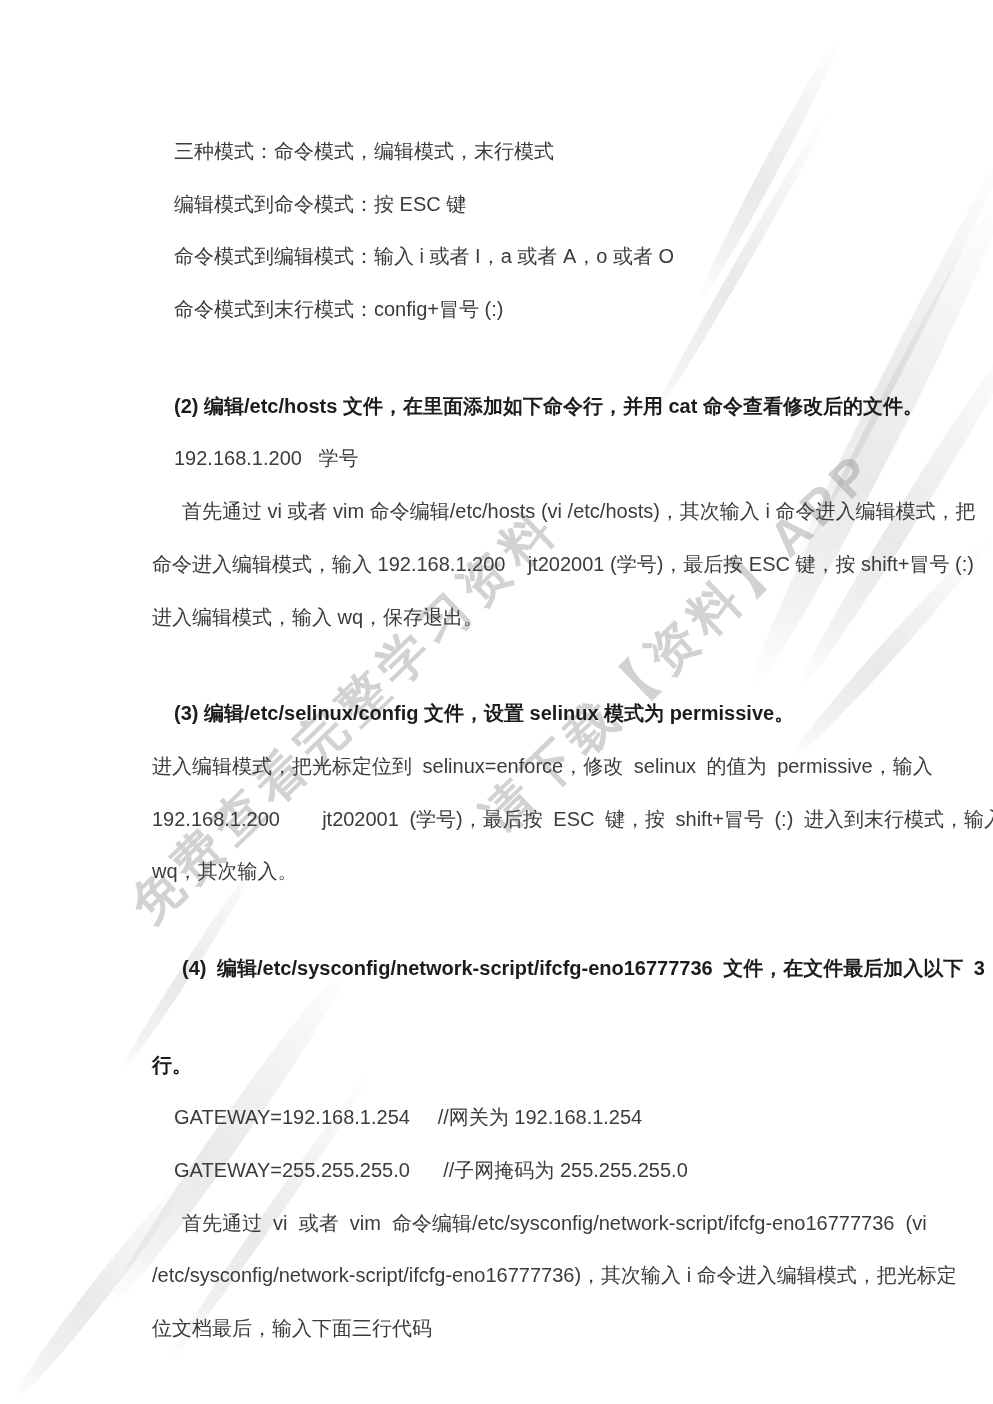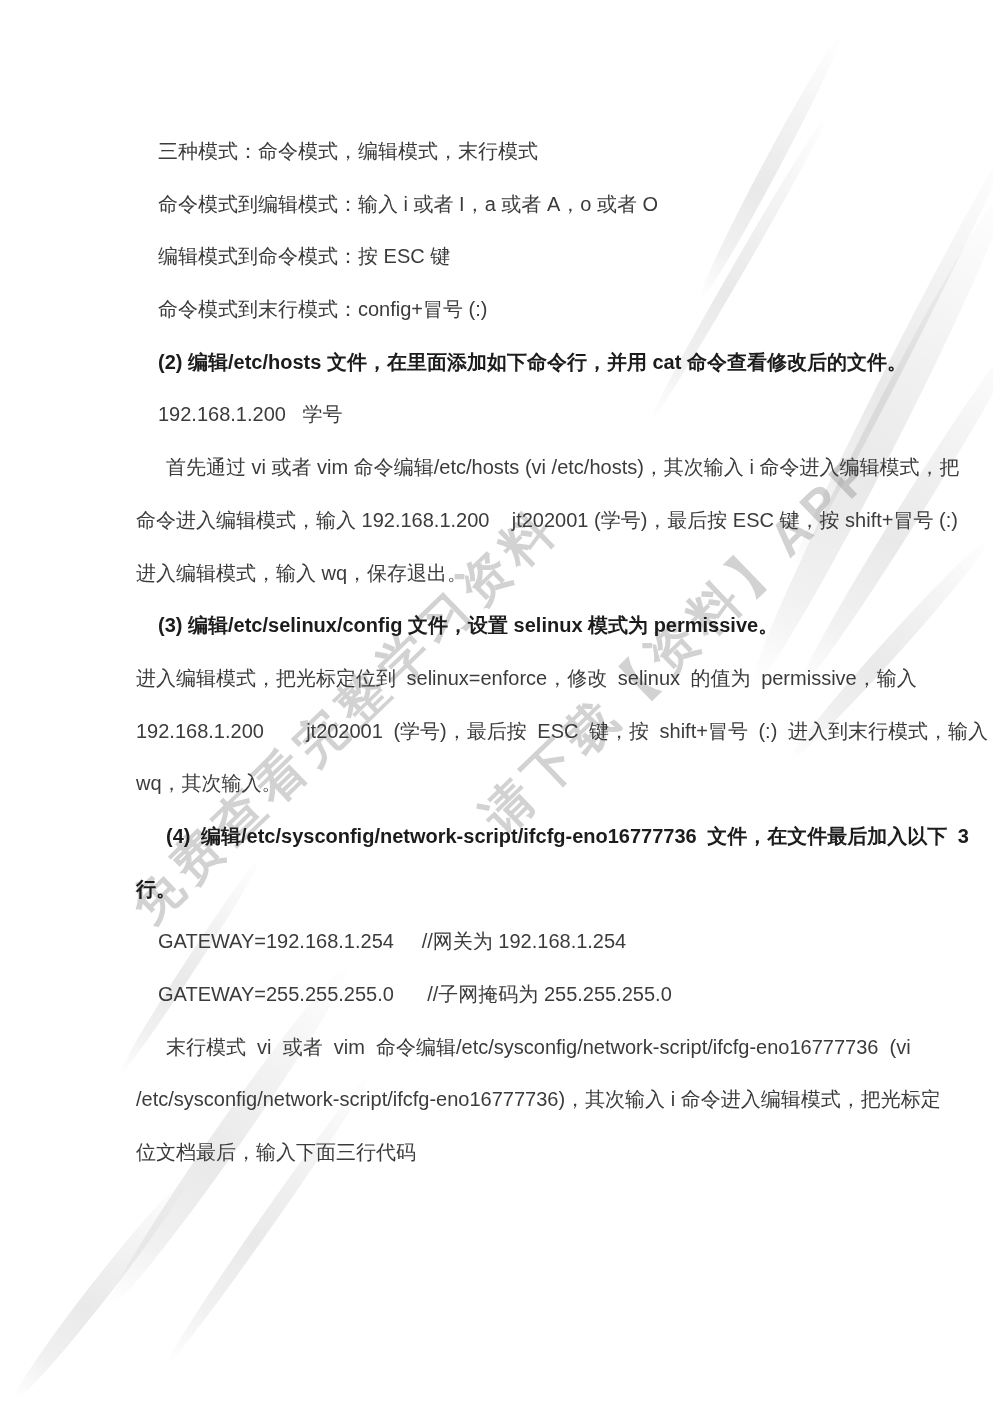--- a/index.html
+++ b/index.html
@@ -48,32 +48,32 @@
     font-weight: 700;
     letter-spacing: 7px;
     line-height: 60px;
     white-space: pre;
   }
   .watermark .wm-row2 { padding-left: 315px; }
 
   
   .content {
     position: absolute;
-    left: 136px;
+    left: 152px;
     top: 138px;
     width: 800px;
   }
   .line {
     height: 52.7px;
     font-size: 20px;
     line-height: 26px;
     color: #3b3b3b;
     white-space: pre;
   }
-  .b  { font-weight: 700; color: #1c1c1c; }
+  .b  { font-weight: 700; color: #1c1c1c; margin-top: 44px; }
   .i1 { padding-left: 22px; }   
   .i2 { padding-left: 30px; }   
   .sp { word-spacing: 5px; }    
 </style>
 </head>
 <body>
 
 <div class="page">
 
   <div class="streak s1"></div>
@@ -87,34 +87,34 @@
   <div class="streak s9"></div>
   <div class="streak s10"></div>
 
   <div class="watermark">
     <div class="wm-row1">免费查看完整学习资料</div>
     <div class="wm-row2">请下载【资料】APP</div>
   </div>
 
   <div class="content">
     <div class="line i1">三种模式：命令模式，编辑模式，末行模式</div>
+    <div class="line i1">编辑模式到命令模式：按 ESC 键</div>
     <div class="line i1">命令模式到编辑模式：输入 i 或者 I，a 或者 A，o 或者 O</div>
-    <div class="line i1">编辑模式到命令模式：按 ESC 键</div>
     <div class="line i1">命令模式到末行模式：config+冒号 (:)</div>
     <div class="line i1 b">(2) 编辑/etc/hosts 文件，在里面添加如下命令行，并用 cat 命令查看修改后的文件。</div>
     <div class="line i1">192.168.1.200   学号</div>
     <div class="line i2">首先通过 vi 或者 vim 命令编辑/etc/hosts (vi /etc/hosts)，其次输入 i 命令进入编辑模式，把</div>
     <div class="line">命令进入编辑模式，输入 192.168.1.200    jt202001 (学号)，最后按 ESC 键，按 shift+冒号 (:)</div>
     <div class="line">进入编辑模式，输入 wq，保存退出。</div>
     <div class="line i1 b">(3) 编辑/etc/selinux/config 文件，设置 selinux 模式为 permissive。</div>
     <div class="line sp">进入编辑模式，把光标定位到 selinux=enforce，修改 selinux 的值为 permissive，输入</div>
     <div class="line sp">192.168.1.200    jt202001 (学号)，最后按 ESC 键，按 shift+冒号 (:) 进入到末行模式，输入</div>
     <div class="line">wq，其次输入。</div>
     <div class="line i2 b sp">(4) 编辑/etc/sysconfig/network-script/ifcfg-eno16777736 文件，在文件最后加入以下 3</div>
     <div class="line b">行。</div>
     <div class="line i1">GATEWAY=192.168.1.254     //网关为 192.168.1.254</div>
     <div class="line i1">GATEWAY=255.255.255.0      //子网掩码为 255.255.255.0</div>
-    <div class="line i2">末行模式  vi  或者  vim  命令编辑/etc/sysconfig/network-script/ifcfg-eno16777736  (vi</div>
+    <div class="line i2">首先通过  vi  或者  vim  命令编辑/etc/sysconfig/network-script/ifcfg-eno16777736  (vi</div>
     <div class="line">/etc/sysconfig/network-script/ifcfg-eno16777736)，其次输入 i 命令进入编辑模式，把光标定</div>
     <div class="line">位文档最后，输入下面三行代码</div>
   </div>
 
 </div>
 
 </body></html>

